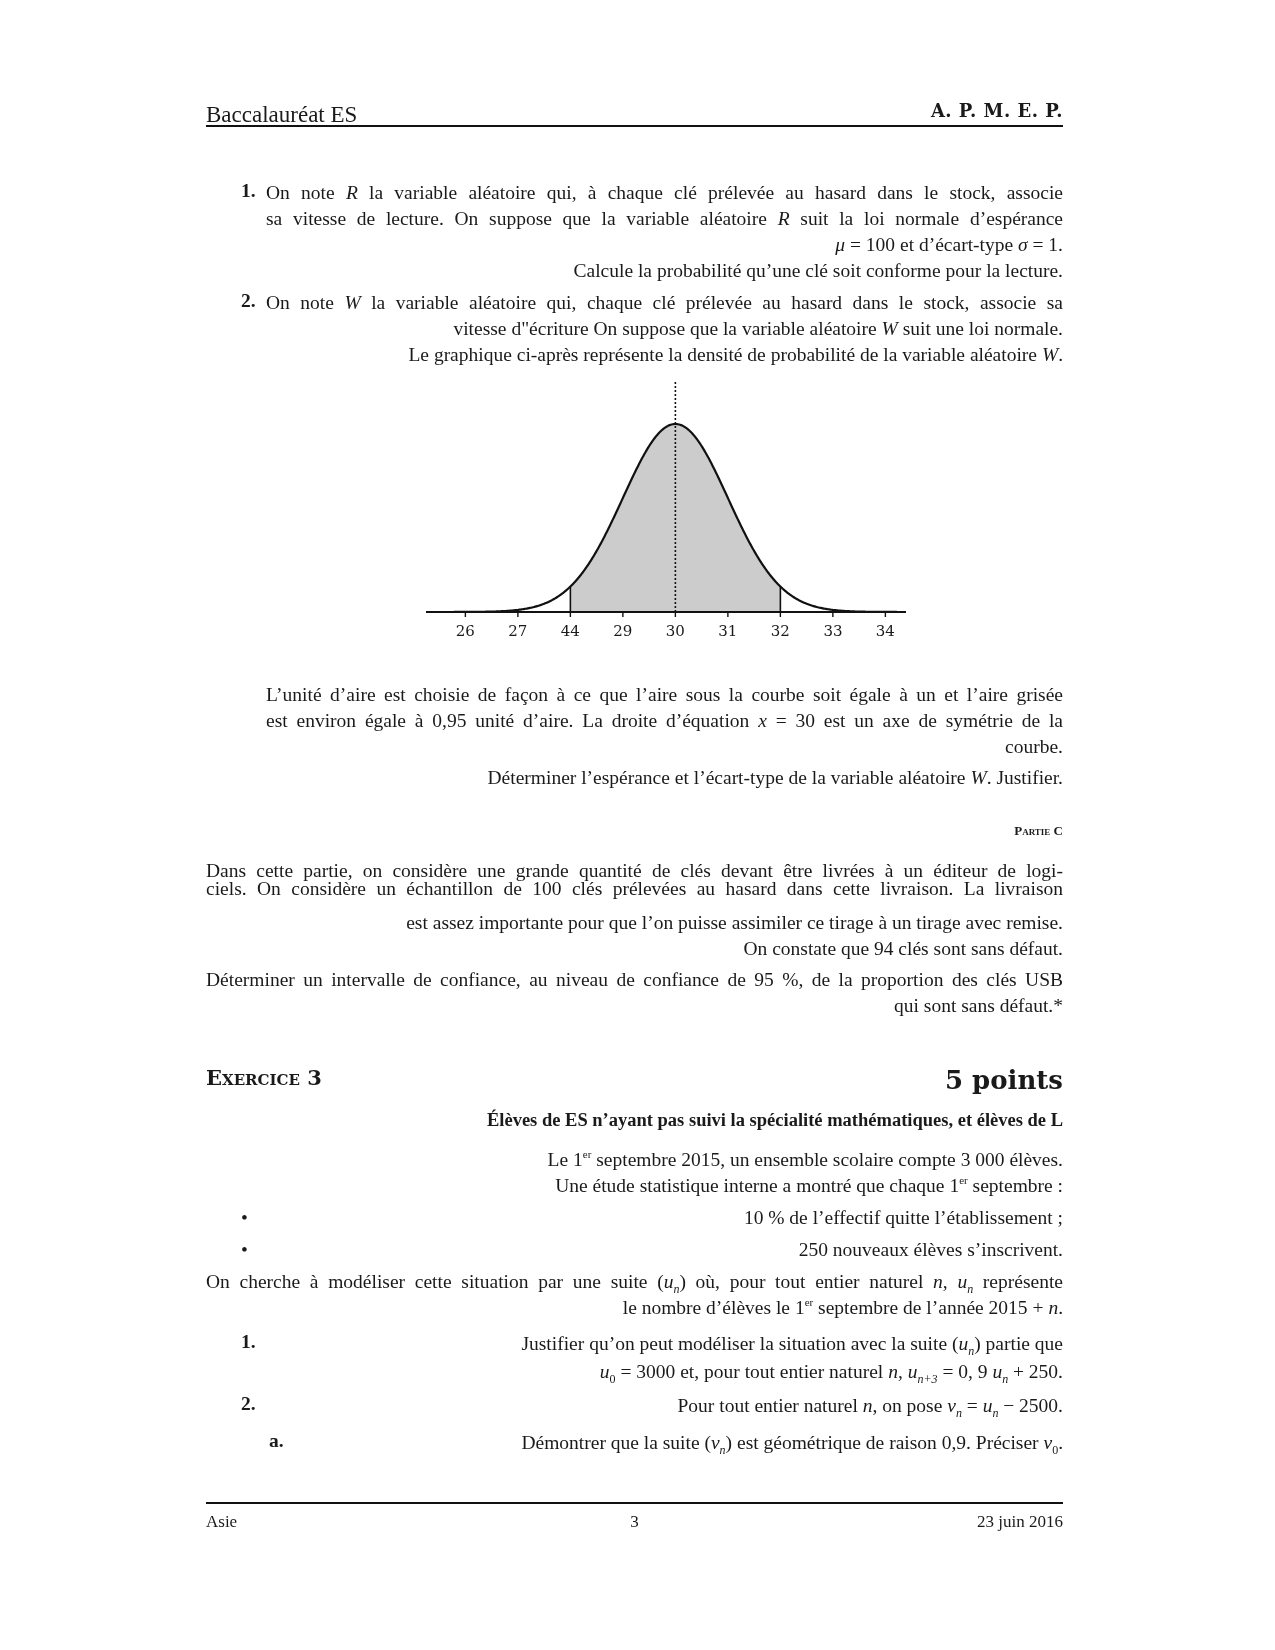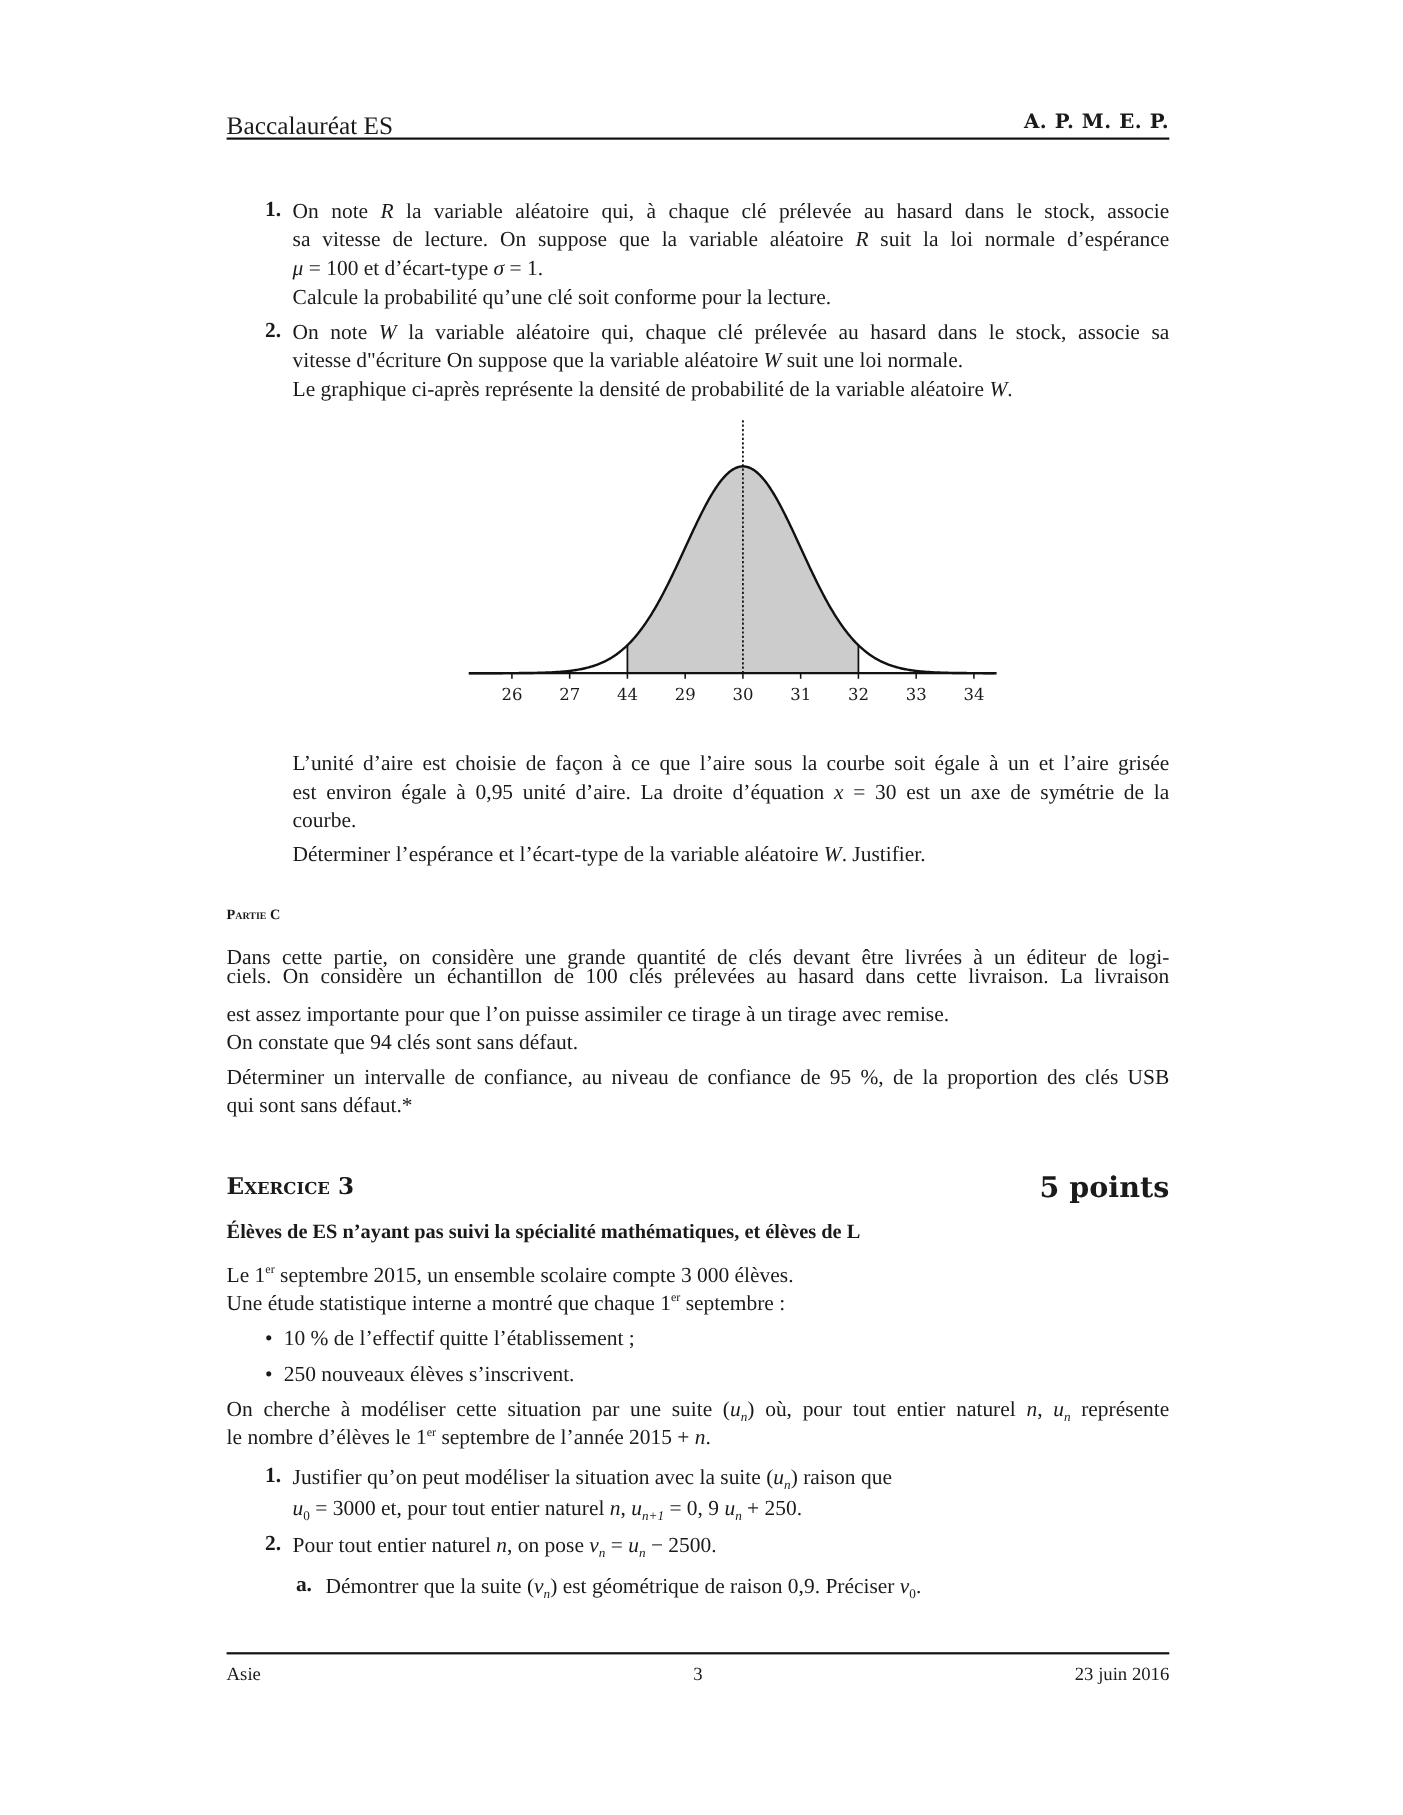--- a/index.html
+++ b/index.html
@@ -13,21 +13,21 @@
   .hdr .l { position: absolute; left: 0; top: 4px; font-family: "Liberation Serif", serif; font-size: 23px; }
   .hdr .r { position: absolute; right: 0; top: 2px; font-weight: bold; font-size: 18px; font-family: "DejaVu Serif", serif; letter-spacing: 0.5px; }
   .rule { position: absolute; left: 0; right: 0; height: 2px; background: #111; }
   .rule.top { top: 125px; }
   .rule.bot { top: 1502px; }
   .ftr { position: absolute; top: 1512px; left: 0; right: 0; font-size: 17px; font-family: "Liberation Serif", serif; }
   .ftr .l { position: absolute; left: 0; }
   .ftr .c { position: absolute; left: 0; right: 0; text-align: center; }
   .ftr .r { position: absolute; right: 0; }
 
-  .txt { position: absolute; left: 0; right: 0; font-family: "Liberation Serif", serif; font-size: 19.5px; line-height: 26px; }
+  .txt { position: absolute; left: 0; right: 0; font-family: "Liberation Serif", serif; font-size: 19.5px; line-height: 26px; text-align: right; }
   .j { text-align: justify; }
   .ind { left: 60px; }
   .num { position: absolute; left: 35px; font-weight: bold; font-family: "Liberation Serif", serif; font-size: 19.5px; }
   .num.sub { left: 63px; }
   i.m { font-style: italic; }
   .sc { font-variant: small-caps; font-weight: bold; }
   .bold { font-weight: bold; }
   sup { font-size: 11px; vertical-align: 8px; line-height: 0; }
   sub { font-size: 12px; line-height: 0; }
   .bul { position: absolute; left: 35px; }
@@ -140,24 +140,24 @@
 
   <div class="txt j" style="top:1269px; text-align-last: justify;">
     <span>On cherche à modéliser cette situation par une suite (</span><i class="m">u</i><sub><i>n</i></sub><span>) où, pour tout entier naturel </span><i class="m">n</i><span>, </span><i class="m">u</i><sub><i>n</i></sub><span> représente</span>
   </div>
   <div class="txt" style="top:1295px">
     <span>le nombre d’élèves le 1</span><sup>er</sup><span> septembre de l’année 2015 + </span><i class="m">n</i><span>.</span>
   </div>
 
   <span class="num" style="top:1331px">1.</span>
   <div class="txt ind" style="top:1331px">
-    <span>Justifier qu’on peut modéliser la situation avec la suite (</span><i class="m">u</i><sub><i>n</i></sub><span>) raison que</span>
+    <span>Justifier qu’on peut modéliser la situation avec la suite (</span><i class="m">u</i><sub><i>n</i></sub><span>) partie que</span>
   </div>
   <div class="txt ind" style="top:1359px">
-    <i class="m">u</i><sub>0</sub><span> = 3000 et, pour tout entier naturel </span><i class="m">n</i><span>, </span><i class="m">u</i><sub><i>n+1</i></sub><span> = 0, 9 </span><i class="m">u</i><sub><i>n</i></sub><span> + 250.</span>
+    <i class="m">u</i><sub>0</sub><span> = 3000 et, pour tout entier naturel </span><i class="m">n</i><span>, </span><i class="m">u</i><sub><i>n+3</i></sub><span> = 0, 9 </span><i class="m">u</i><sub><i>n</i></sub><span> + 250.</span>
   </div>
 
   <span class="num" style="top:1393px">2.</span>
   <div class="txt ind" style="top:1393px">
     <span>Pour tout entier naturel </span><i class="m">n</i><span>, on pose </span><i class="m">v</i><sub><i>n</i></sub><span> = </span><i class="m">u</i><sub><i>n</i></sub><span> − 2500.</span>
   </div>
 
   <span class="num sub" style="top:1430px; left:63px;">a.</span>
   <div class="txt" style="top:1430px; left:90px;">
     <span>Démontrer que la suite (</span><i class="m">v</i><sub><i>n</i></sub><span>) est géométrique de raison 0,9. Préciser </span><i class="m">v</i><sub>0</sub><span>.</span>

